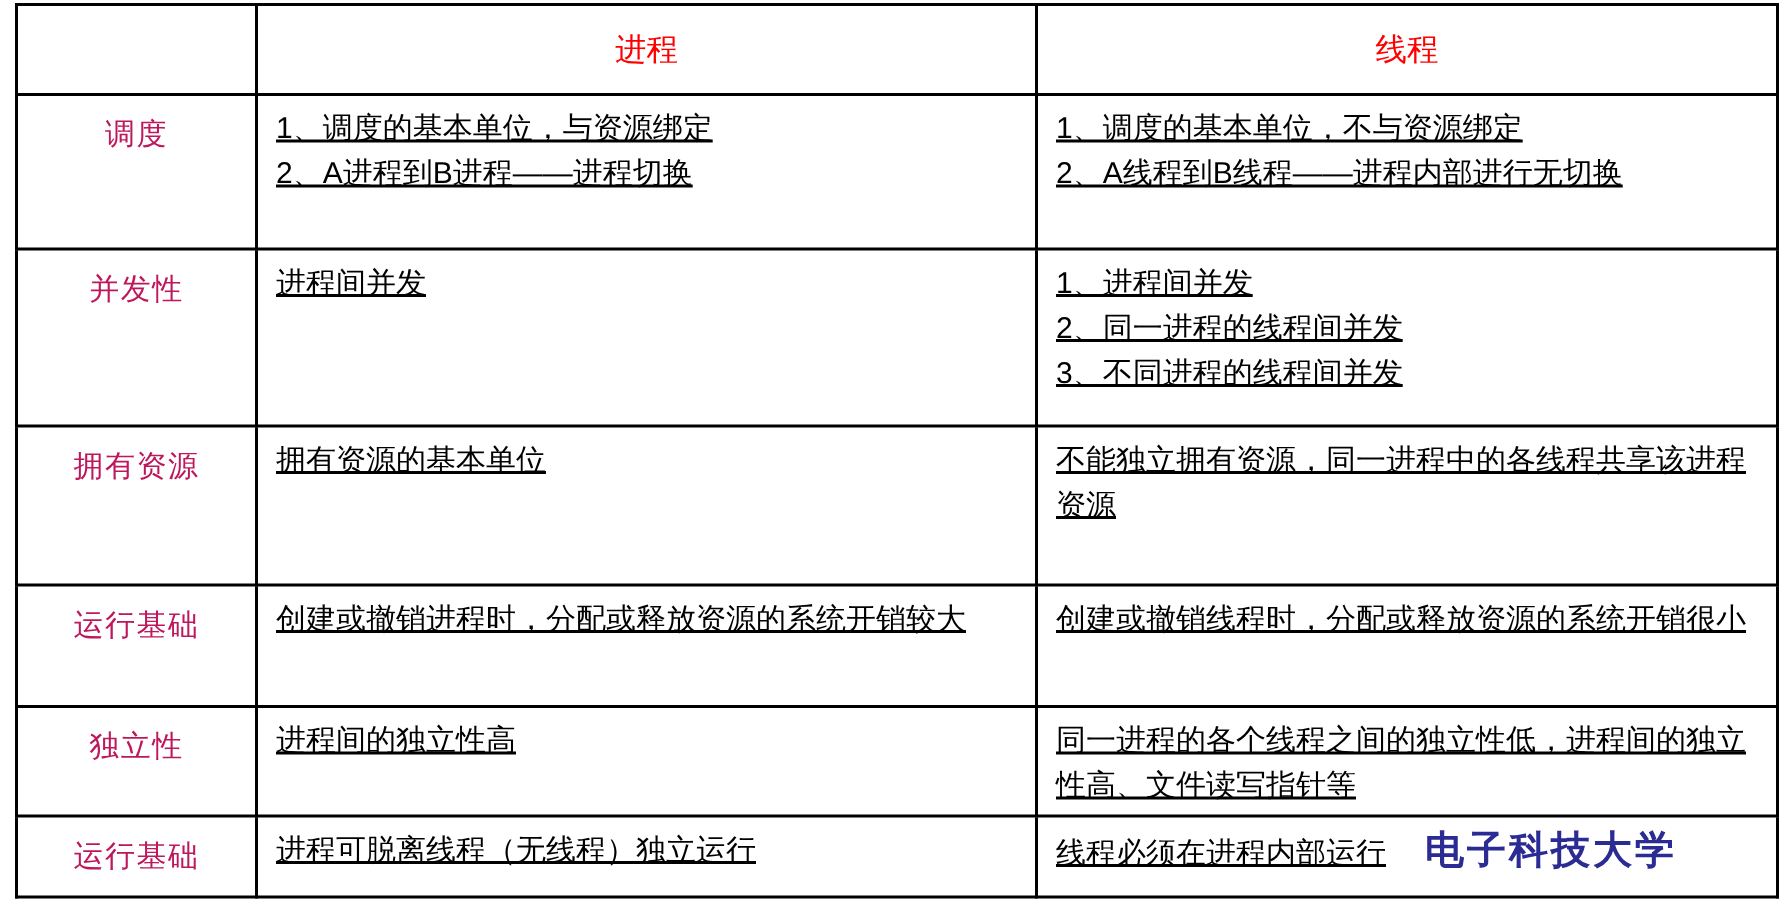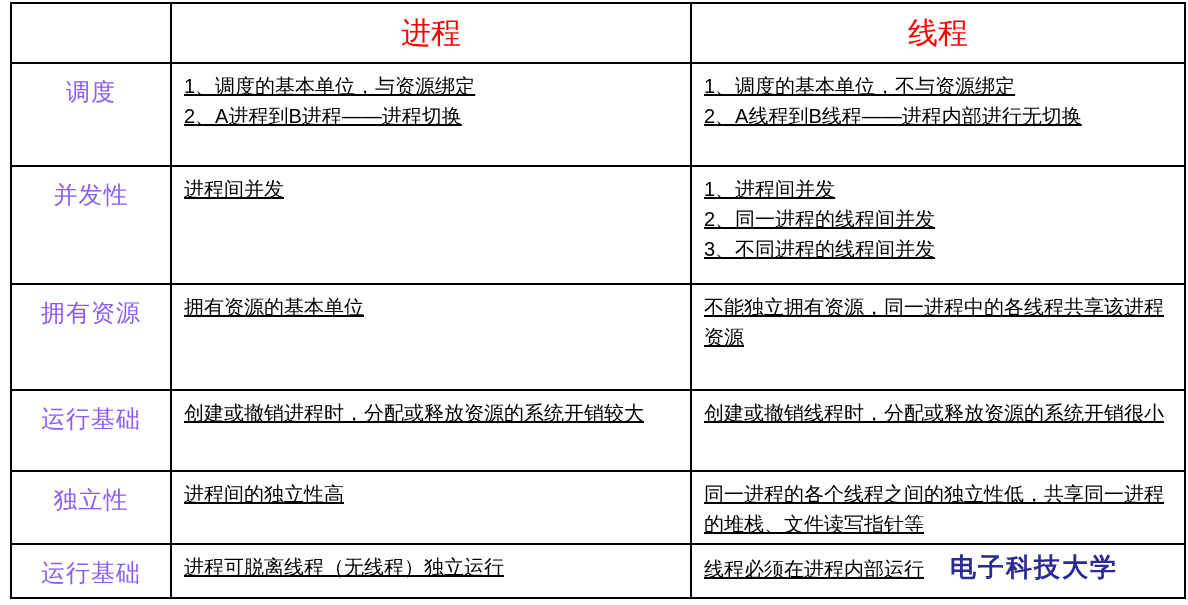--- a/index.html
+++ b/index.html
@@ -35,29 +35,29 @@
   tr.r-head  { height: 60px; }
   tr.r-1     { height: 103px; }
   tr.r-2     { height: 118px; }
   tr.r-3     { height: 106px; }
   tr.r-4     { height: 81px; }
   tr.r-5     { height: 68px; }
   tr.r-6     { height: 54px; }
 
   th.head-cell {
     color: #ff0000;
-    font-size: 30px;
+    font-size: 21px;
     font-weight: normal;
     text-align: center;
     vertical-align: middle;
     padding: 0;
   }
   td.label-cell {
-    color: #8b5cf6;
-    font-size: 24px;
+    color: #be185d;
+    font-size: 20px;
     text-align: center;
     padding-top: 12px;
     letter-spacing: 1px;
   }
   td.body-cell {
     color: #000000;
     font-size: 20px;
     line-height: 30px;
     padding: 7px 10px 4px 12px;
     white-space: pre-line;
@@ -114,21 +114,21 @@
 
     <tr class="r-4">
       <td class="label-cell">运行基础</td>
       <td class="body-cell">创建或撤销进程时，分配或释放资源的系统开销较大</td>
       <td class="body-cell">创建或撤销线程时，分配或释放资源的系统开销很小</td>
     </tr>
 
     <tr class="r-5">
       <td class="label-cell">独立性</td>
       <td class="body-cell">进程间的独立性高</td>
-      <td class="body-cell">同一进程的各个线程之间的独立性低，共享同一进程的堆栈、文件读写指针等</td>
+      <td class="body-cell">同一进程的各个线程之间的独立性低，进程间的独立性高、文件读写指针等</td>
     </tr>
 
     <tr class="r-6">
       <td class="label-cell">运行基础</td>
       <td class="body-cell">进程可脱离线程（无线程）独立运行</td>
       <td class="body-cell"><span>线程必须在进程内部运行</span><span class="watermark">电子科技大学</span></td>
     </tr>
   </tbody>
 </table>
 

